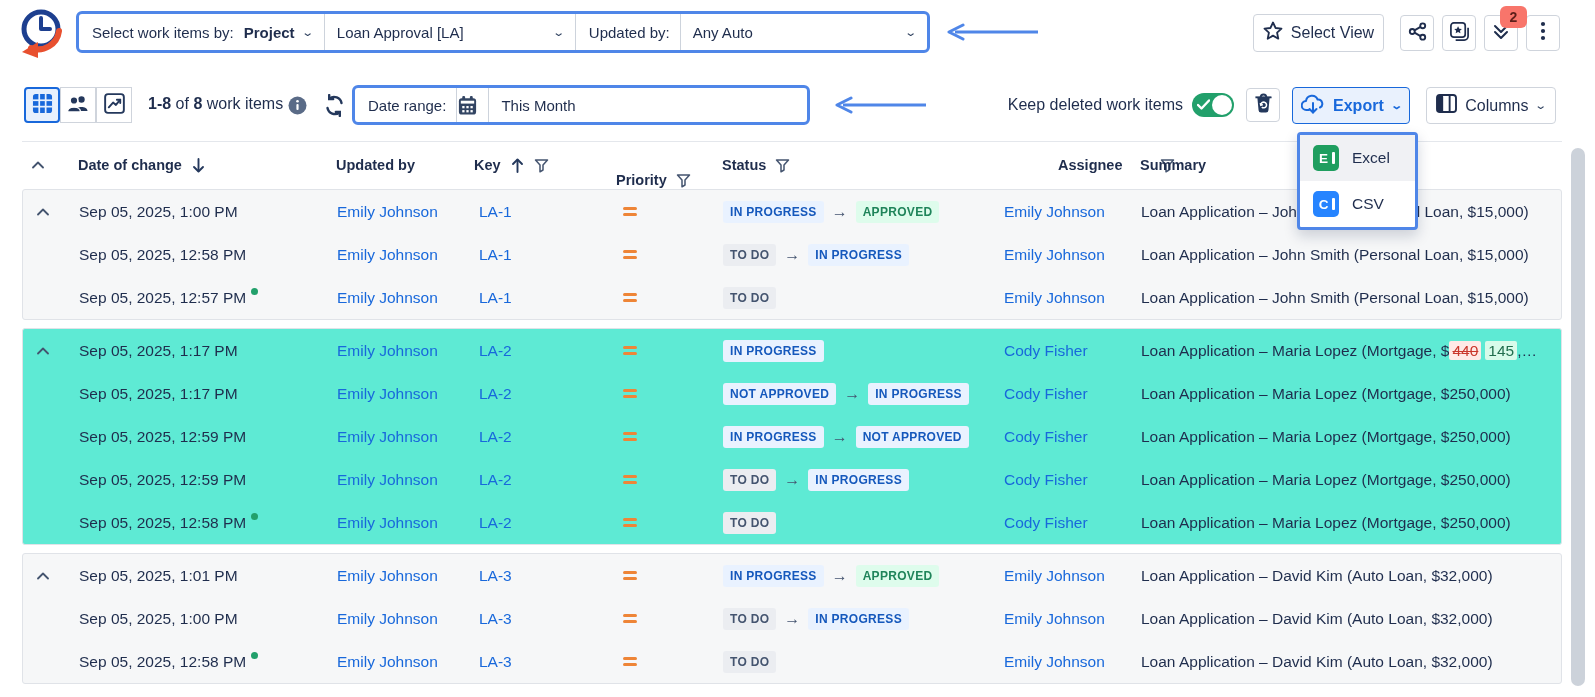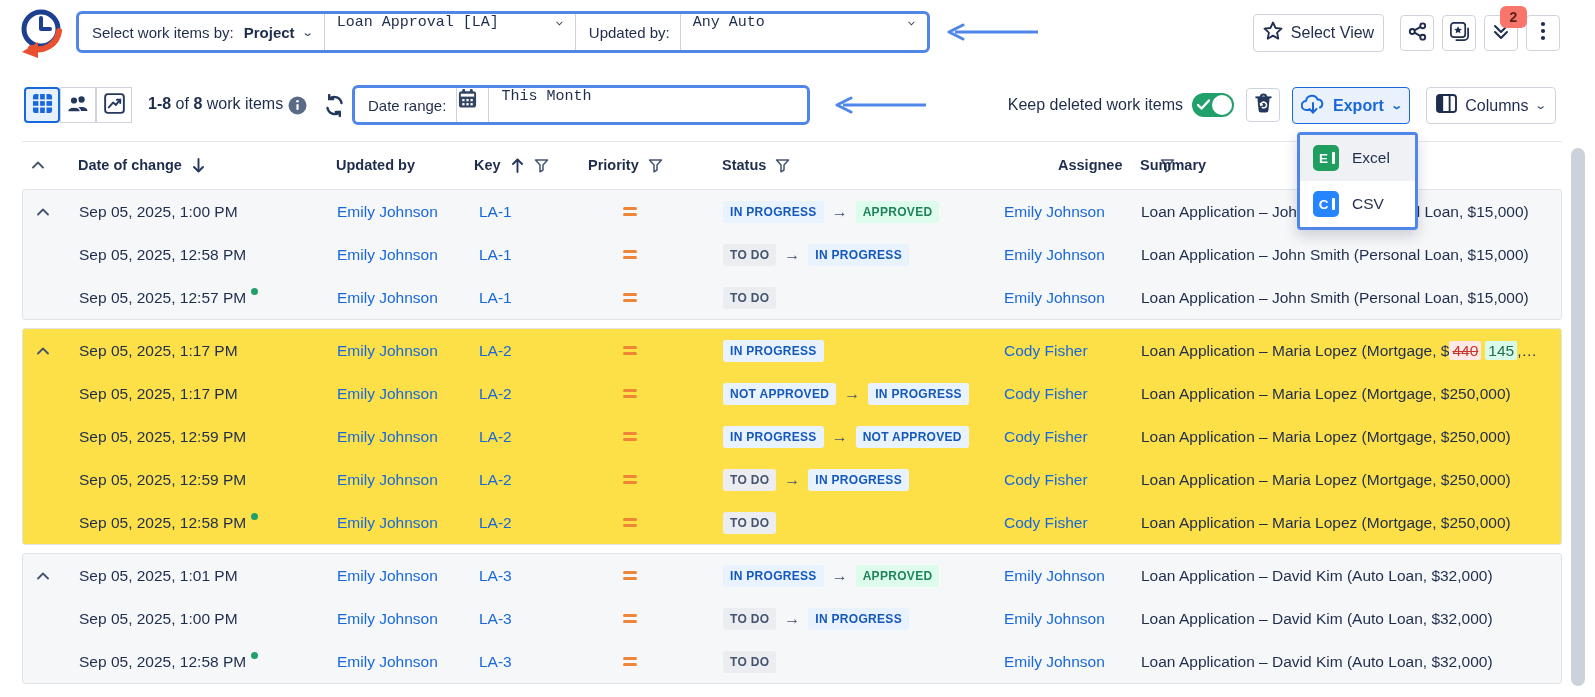--- a/index.html
+++ b/index.html
@@ -10,21 +10,21 @@
   .abs { position:absolute; }
 
   
   .anno-box { position:absolute; border:3px solid #4f86e8; border-radius:6px; background:#fff; }
   .anno-arrow { position:absolute; }
 
   
   .fbar-inner { display:flex; align-items:stretch; height:100%; font-size:15px; color:#1f2d4d; }
   .fbar-label { display:flex; align-items:center; padding:0 10px 0 13px; white-space:nowrap; }
   .fbar-value { display:flex; align-items:center; gap:8px; white-space:nowrap; }
-  .fbar-seg { display:flex; align-items:flex-start; justify-content:space-between; padding:0 12px;font-family:Liberation Mono, monospace; }
+  .fbar-seg { display:flex; align-items:center; justify-content:space-between; padding:0 12px; }
   .vsep { width:1px; background:#cdd3dc; margin:0; }
   .bold { font-weight:700; }
   .chev { font-size:11px; color:#2c3e5d; transform:scaleX(1.4); display:inline-block; }
 
   
   .btn { position:absolute; display:flex; align-items:center; justify-content:center; gap:8px;
          border:1px solid #cfd4dc; border-radius:4px; background:#fff; color:#1f2d4d;
          font-size:16px; cursor:pointer; }
   .iconbtn { width:34px; }
   .btn-primary-light { background:#e9f1fd; border:1px solid #1868db; color:#1868db; font-weight:600; }
@@ -39,21 +39,21 @@
   .count-text { position:absolute; font-size:16px; color:#1f2d4d; white-space:nowrap; }
   .toggle { position:absolute; width:42px; height:24px; border-radius:12px; background:#22a06b; }
   .toggle .knob { position:absolute; right:2px; top:2px; width:20px; height:20px; border-radius:50%; background:#fff; }
   .toggle svg { position:absolute; left:5px; top:6px; }
 
   
   .thead { position:absolute; left:22px; top:141px; width:1540px; height:46px; border-top:1px solid #e4e7ec; }
   .th { position:absolute; top:0; height:46px; display:flex; align-items:center; gap:9px;
         font-size:14.5px; font-weight:700; color:#1f2d4d; white-space:nowrap; }
   .table-area { position:absolute; left:0; top:189px; width:1595px; }
-  .group { position:relative; margin:0 33px 8px 22px; border:1px solid #e0e3e8; border-radius:3px; background:#fde047; }
+  .group { position:relative; margin:0 33px 8px 22px; border:1px solid #e0e3e8; border-radius:3px; background:#5eead4; }
   .group.shaded { background:#f6f7f8; }
   .row { position:relative; height:43px; }
   .cell { position:absolute; top:0; height:43px; display:flex; align-items:center; white-space:nowrap; font-size:15.5px; }
   .link { color:#1868db; cursor:pointer; }
   .time-dot { width:7px; height:7px; border-radius:50%; background:#22a06b; margin:-12px 0 0 5px; }
   .prio { display:inline-flex; flex-direction:column; gap:3px; }
   .prio i { display:block; width:14px; height:3px; border-radius:1.5px; background:#ee8537; }
   .sbadge { font-size:12px; font-weight:700; letter-spacing:.3px; padding:4px 7px; border-radius:3px; white-space:nowrap; }
   .sarrow { margin:0 8px; color:#44546f; font-size:16px; }
   .summary { overflow:hidden; text-overflow:ellipsis; display:block; line-height:43px; }
@@ -326,21 +326,21 @@
     <div class="th" style="left:452px;">
       <span>Key</span>
       <svg width="15" height="17" viewBox="0 0 15 17" fill="none" stroke="#24385c" stroke-width="1.9" stroke-linecap="round" stroke-linejoin="round">
           <line x1="7.5" y1="15" x2="7.5" y2="3"></line>
           <polyline points="3,7 7.5,2.5 12,7"></polyline>
         </svg>
       <svg width="15" height="15" viewBox="0 0 15 15" fill="none" stroke="#44546f" stroke-width="1.5" stroke-linejoin="round">
           <path d="M1.5 2 h12 L9 7 v5 l-3 1.8 V7 Z"></path>
         </svg>
     </div>
-    <div class="th" style="left:566px;">
+    <div class="th" style="left:594px;align-items:flex-end;">
       <span>Priority</span>
       <svg width="15" height="15" viewBox="0 0 15 15" fill="none" stroke="#44546f" stroke-width="1.5" stroke-linejoin="round">
           <path d="M1.5 2 h12 L9 7 v5 l-3 1.8 V7 Z"></path>
         </svg>
     </div>
     <div class="th" style="left:700px;">
       <span>Status</span>
       <svg width="15" height="15" viewBox="0 0 15 15" fill="none" stroke="#44546f" stroke-width="1.5" stroke-linejoin="round">
           <path d="M1.5 2 h12 L9 7 v5 l-3 1.8 V7 Z"></path>
         </svg>

